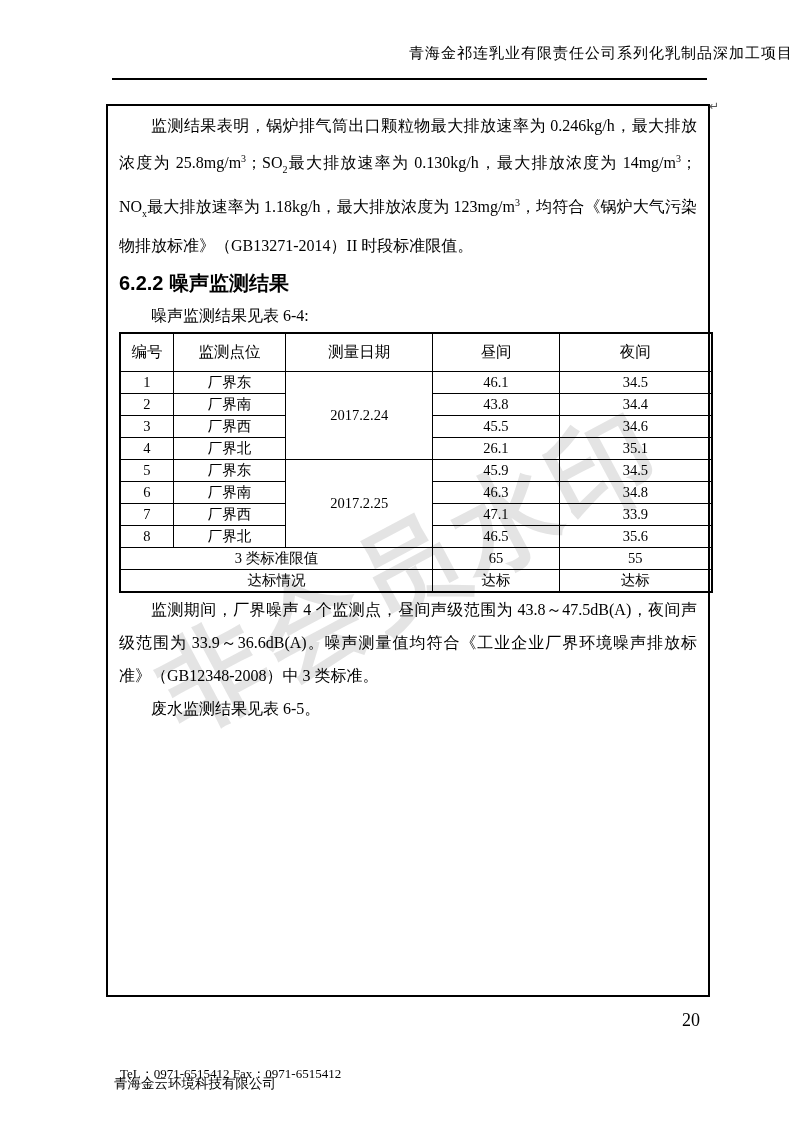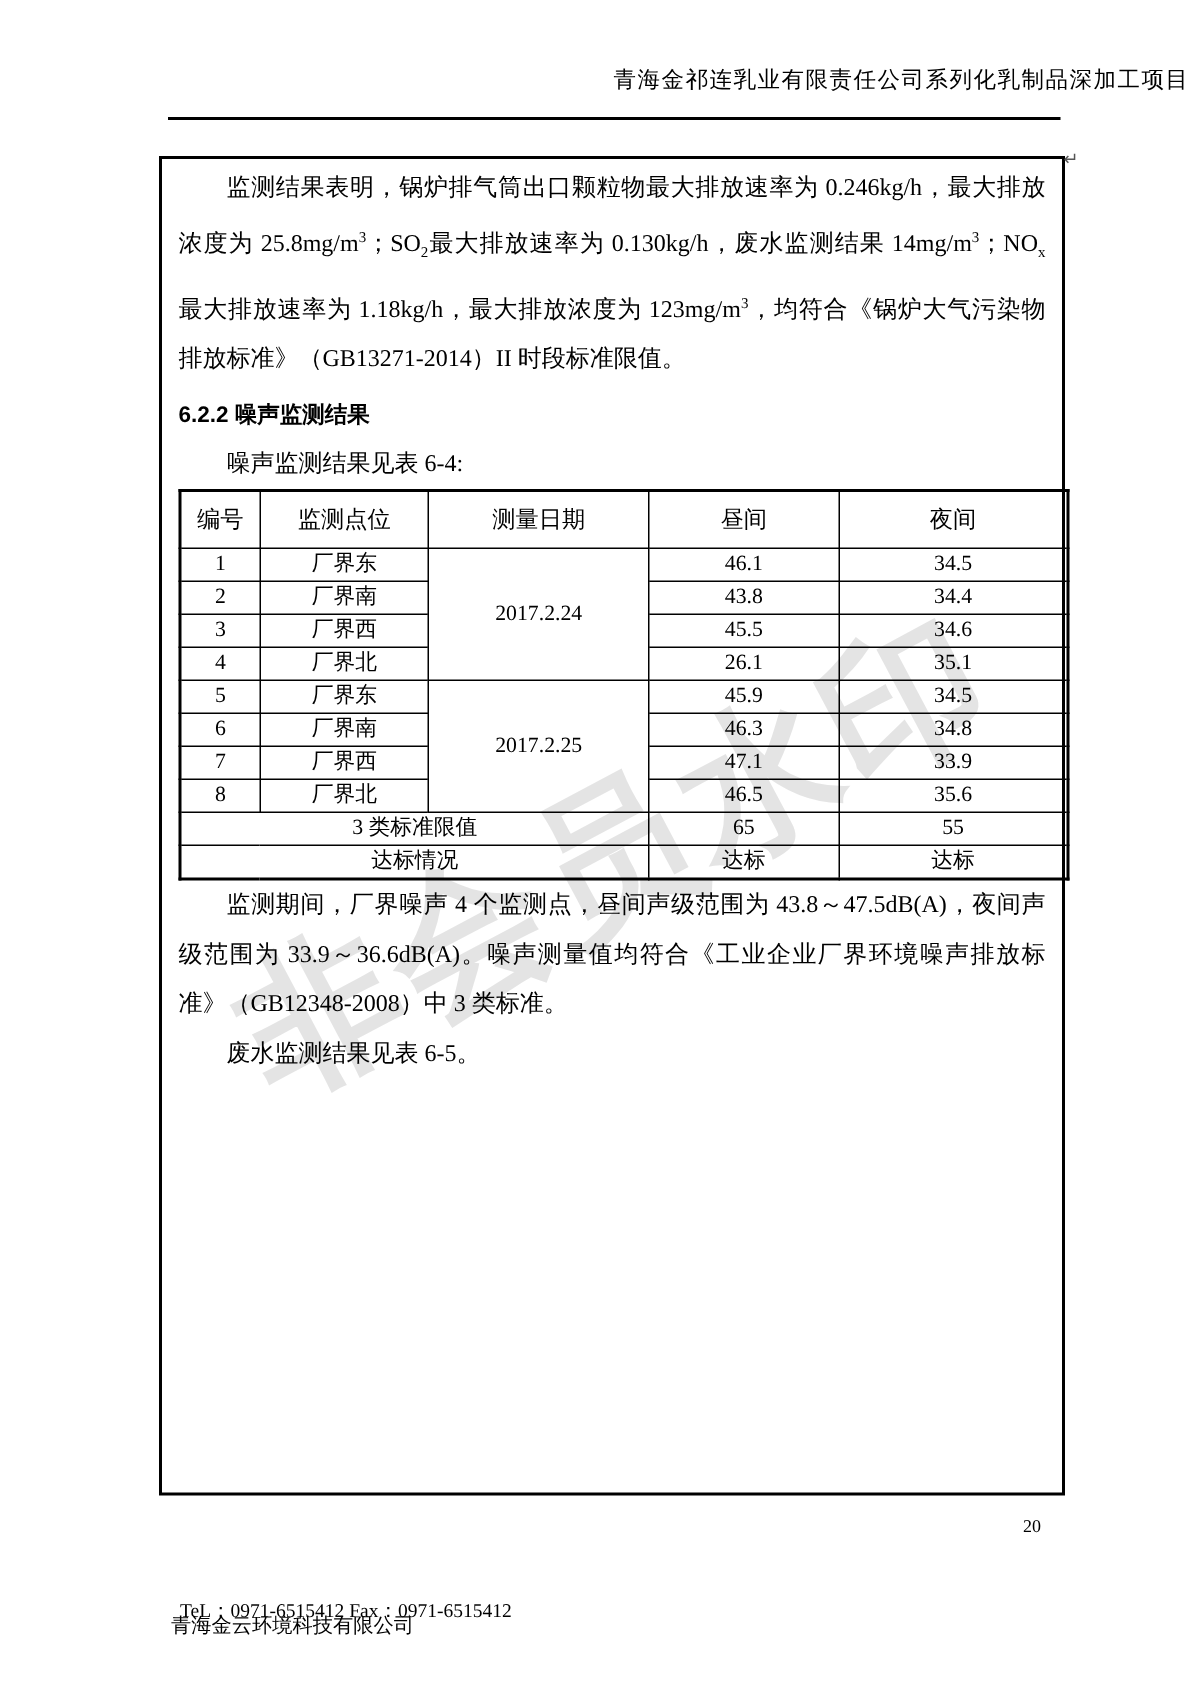--- a/index.html
+++ b/index.html
@@ -41,54 +41,54 @@
     border:2px solid #000; box-sizing:border-box;
     padding:3px 11px 0 11px; z-index:1; background:transparent;
   }
   .para {
     font-size:16px; line-height:33px; text-align:justify; margin:0;
   }
   .indent { text-indent:2em; }
   .para sup, .para sub { font-size:10px; }
   .section-heading {
     font-family:"Liberation Sans","DejaVu Sans",sans-serif;
-    font-size:15px; font-weight:700; margin:7px 0 2px 0; line-height:28px;
+    font-size:20px; font-weight:700; margin:7px 0 2px 0; line-height:28px;
   }
   .table-caption {
     font-family:"Liberation Sans","DejaVu Sans",sans-serif;
     text-align:center; font-weight:700; font-size:15px; margin:2px 0 3px 0; line-height:20px;
   }
 
   table.noise { width:594px; border-collapse:collapse; table-layout:fixed; margin:0 auto; border:2px solid #000; }
   table.noise th, table.noise td {
     border:1px solid #000; text-align:center; vertical-align:middle;
     padding:0; font-weight:normal; background:transparent;
   }
   table.noise thead th { height:37px; font-size:15.5px; }
   table.noise tbody td { height:21px; font-size:14.5px; line-height:21px; }
 
   
-  .page-number { position:absolute; left:682px; top:1010px; font-size:12px; z-index:1; }
+  .page-number { position:absolute; left:682px; top:1010px; font-size:18px; z-index:1; }
   .footer-company { position:absolute; left:114px; top:1029px; font-size:13.5px; z-index:1;margin-top:46px; }
   .footer-contact { position:absolute; left:120px; top:1048px; font-size:13px; z-index:1;margin-top:17px; }
 </style>
 </head>
 <body>
 
 <div class="page">
 
   <div class="watermark">非会员水印</div>
 
   <div class="doc-header">青海金祁连乳业有限责任公司系列化乳制品深加工项目</div>
   <div class="header-rule"></div>
   <div class="pilcrow">↵</div>
 
   <main class="content-box">
 
-    <p class="para indent"><span>监测结果表明，锅炉排气筒出口颗粒物最大排放速率为 0.246kg/h，最大排放浓度为 25.8mg/m</span><sup>3</sup><span>；SO</span><sub>2</sub><span>最大排放速率为 0.130kg/h，废水监测结果 14mg/m</span><sup>3</sup><span>；NO</span><sub>x</sub><span>最大排放速率为 1.18kg/h，最大排放浓度为 123mg/m</span><sup>3</sup><span>，均符合《锅炉大气污染物排放标准》（GB13271-2014）II 时段标准限值。</span></p>
+    <p class="para indent"><span>监测结果表明，锅炉排气筒出口颗粒物最大排放速率为 0.246kg/h，最大排放浓度为 25.8mg/m</span><sup>3</sup><span>；SO</span><sub>2</sub><span>最大排放速率为 0.130kg/h，最大排放浓度为 14mg/m</span><sup>3</sup><span>；NO</span><sub>x</sub><span>最大排放速率为 1.18kg/h，最大排放浓度为 123mg/m</span><sup>3</sup><span>，均符合《锅炉大气污染物排放标准》（GB13271-2014）II 时段标准限值。</span></p>
 
     <h3 class="section-heading">6.2.2 噪声监测结果</h3>
 
     <p class="para indent">噪声监测结果见表 6-4:</p>
 
 
     <table class="noise">
         <colgroup>
           <col style="width: 9%;">
           <col style="width: 19%;">

